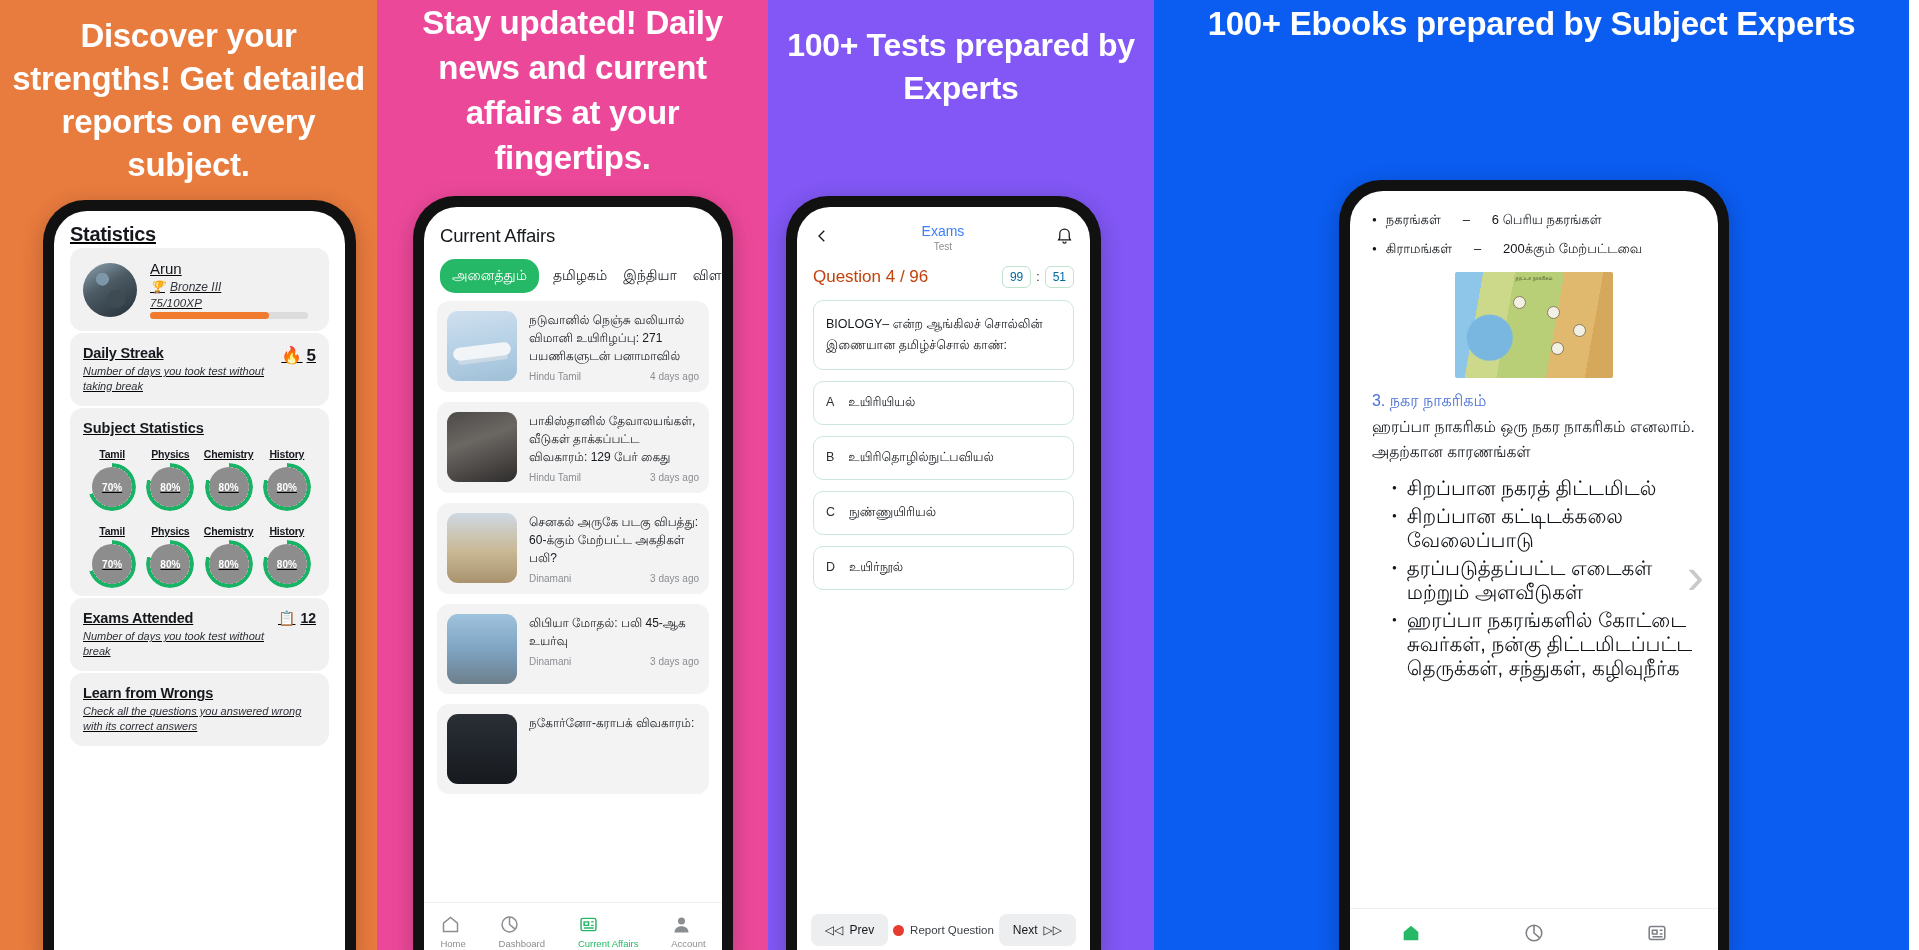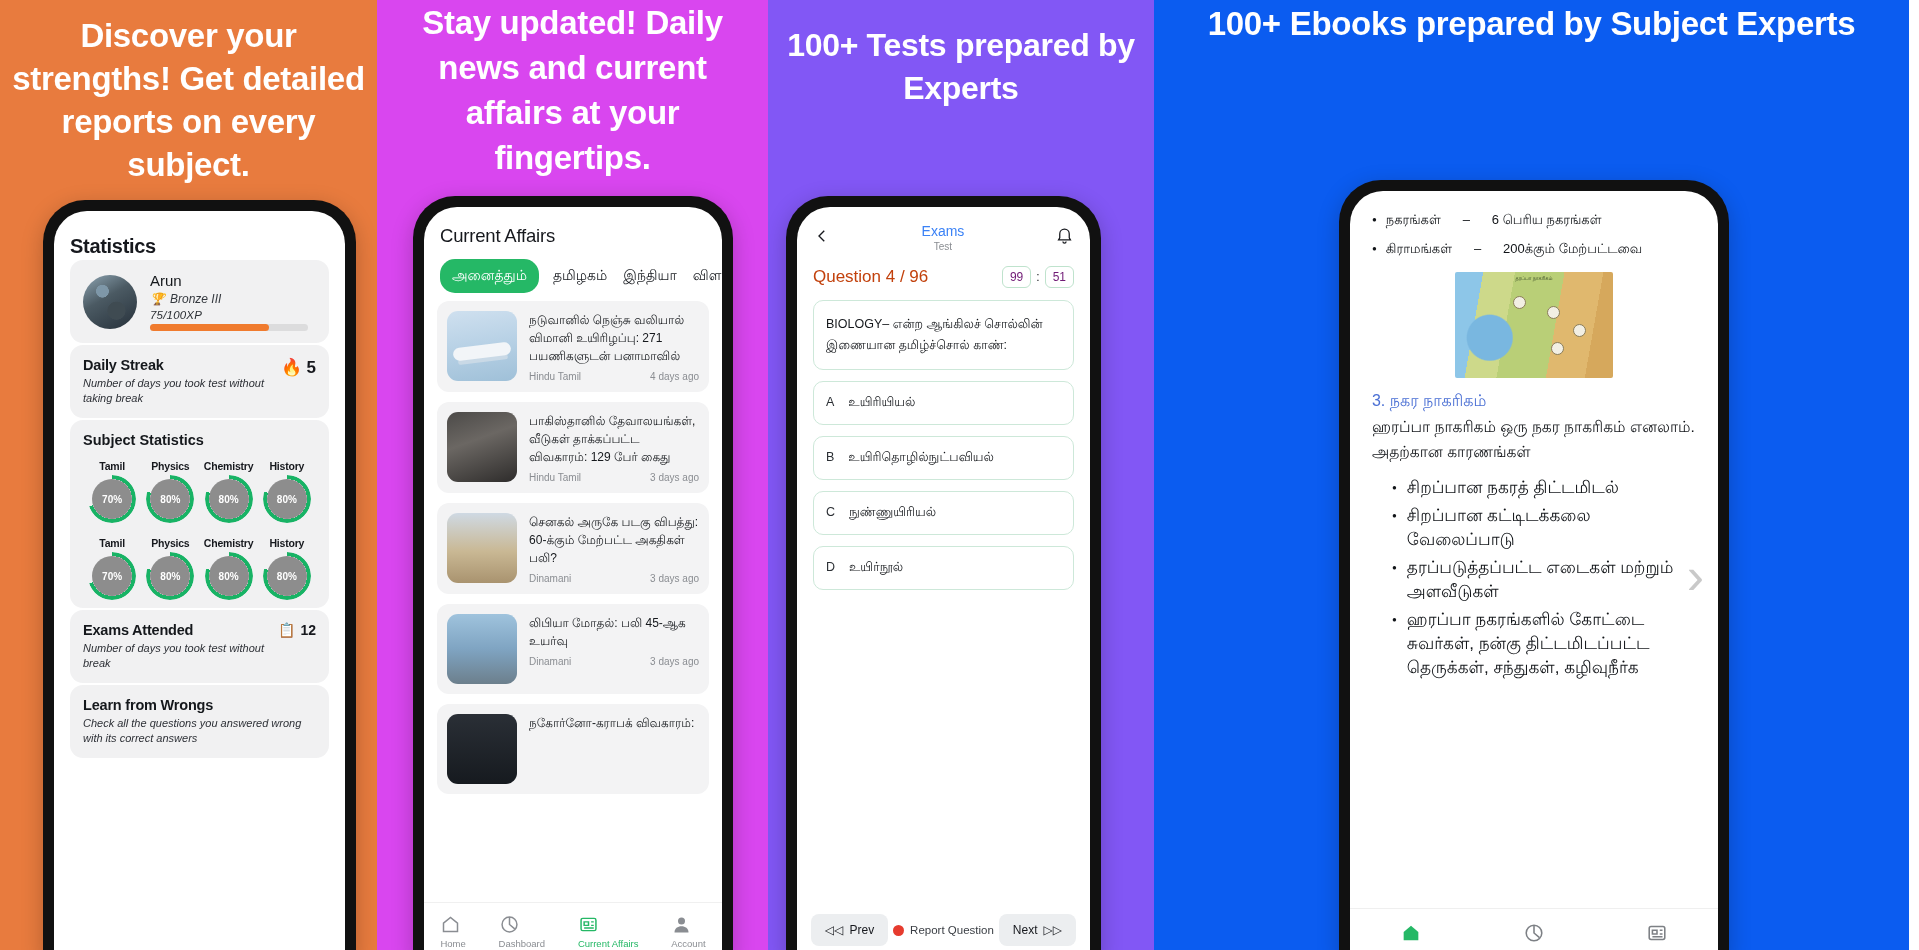--- a/index.html
+++ b/index.html
@@ -5,21 +5,21 @@
   * { box-sizing: border-box; margin: 0; padding: 0; }
   html, body {
     width: 1919px; height: 950px;
     overflow: hidden;
     font-family: "Liberation Sans", "DejaVu Sans", sans-serif;
   }
   .stage { width: 1909px; height: 950px; display: flex; }
 
   .panel { position: relative; overflow: hidden; height: 950px; }
   .panel-1 { width: 379px; background: #E87B3E; }
-  .panel-2 { width: 393px; background: #d946ef; }
+  .panel-2 { width: 393px; background: #ec4899; }
   .panel-3 { width: 388px; background: #8257F5; }
   .panel-4 { width: 759px; background: #0B5CF0; }
 
   .headline {
     color: #ffffff;
     text-align: center;
     font-weight: 700;
     letter-spacing: -0.3px;
     padding: 0 10px;
   }
@@ -39,21 +39,21 @@
   .screen {
     background: #ffffff;
     border-radius: 33px 33px 0 0;
     width: 100%; height: 100%;
     overflow: hidden;
     position: relative;
   }
 
   
   .phone1 { left: 43px; top: 200px; width: 313px; height: 760px; }
-  .p1-body { padding: 24px 16px 0 16px; }
+  .p1-body { padding: 12px 16px 0 16px; text-decoration: underline; }
   .p1-title { font-size: 20px; font-weight: 700; color: #16181d; letter-spacing:-0.3px; }
   .card {
     background: #f1f1f2; border-radius: 13px; margin-top: 2px; padding: 12px 13px;
   }
   .profile-row { display: flex; align-items: center; gap: 13px; }
   .avatar {
     width: 54px; height: 54px; border-radius: 50%;
     background:
       radial-gradient(circle at 36% 30%, #7e97a8 0 12%, transparent 13%),
       radial-gradient(circle at 62% 66%, #3f4b52 0 18%, transparent 19%),
@@ -129,21 +129,21 @@
   .phone3 { left: 18px; top: 196px; width: 315px; height: 764px; }
   .p3-top { display: flex; align-items: center; justify-content: space-between; padding: 16px 16px 0 16px; }
   .p3-title { text-align: center; flex: 1; }
   .p3-title .t1 { font-size: 14px; color: #3b82f6; font-weight: 500; }
   .p3-title .t2 { font-size: 10px; color: #8a8d92; margin-top: 2px; }
   .qrow { display: flex; align-items: center; justify-content: space-between; padding: 14px 16px 0 16px; }
   .qnum { font-size: 17px; color: #c2410c; }
   .timer { display: flex; align-items: center; gap: 5px; }
   .tbox {
     border: 1px solid #bfe3cd; border-radius: 6px; padding: 3px 7px;
-    font-size: 12px; color: #701a75;
+    font-size: 12px; color: #0369a1;
   }
   .tcolon { font-size: 12px; color: #16181d; }
   .qcard {
     margin: 12px 16px 0 16px; border: 1px solid #cde8d9; border-radius: 10px;
     padding: 13px 12px; font-size: 12.5px; line-height: 21px; color: #15181c;
   }
   .opt {
     margin: 11px 16px 0 16px; border: 1px solid #cde8d9; border-radius: 10px;
     padding: 13px 12px; font-size: 12.5px; color: #15181c; display: flex; gap: 14px;
   }
@@ -172,21 +172,21 @@
     background:
       radial-gradient(circle at 22% 62%, #79b7e0 0 16%, transparent 17%),
       linear-gradient(100deg, #8dc6e8 0 16%, #cdd98a 16% 34%, #b9cf77 34% 62%, #e0b86e 62% 84%, #d6a85c 84% 100%);
       position: relative; overflow:hidden;
   }
   .emap .mt { position:absolute; top:3px; left:0; right:0; text-align:center; font-size:5px; color:#2a3b1e;}
   .emap .pin { position:absolute; width:13px;height:13px;border-radius:50%;background:#f2efe4;border:1px solid #8a7d5a;}
   .ehead { font-size: 16px; color: #4a6fd4; margin-top: 14px; }
   .epara { font-size: 15.5px; line-height: 25px; color: #111418; margin-top: 2px; }
   .ebullets { list-style: none; margin-top: 12px; padding-left: 20px; }
-  .ebullets li { font-size: 17px; line-height: 24px; color: #111418; margin-bottom: 4px; display: flex; gap: 10px; }
+  .ebullets li { font-size: 20px; line-height: 24px; color: #111418; margin-bottom: 4px; display: flex; gap: 10px; }
   .ebullets li::before { content: "\25CF"; font-size: 8px; line-height: 24px; }
   .chev {
     position: absolute; right: 14px; top: 50%; transform: translateY(-50%);
     font-size: 52px; color: #c9c9c9; font-weight: 300; line-height: 1;
   }
   .p4-nav {
     position: absolute; left: 0; right: 0; bottom: 0; height: 52px; background: #fff;
     display: flex; align-items: center; justify-content: space-around; border-top: 1px solid #efefef;
   }
   .p4-nav .ic { color: #7d8085; }

